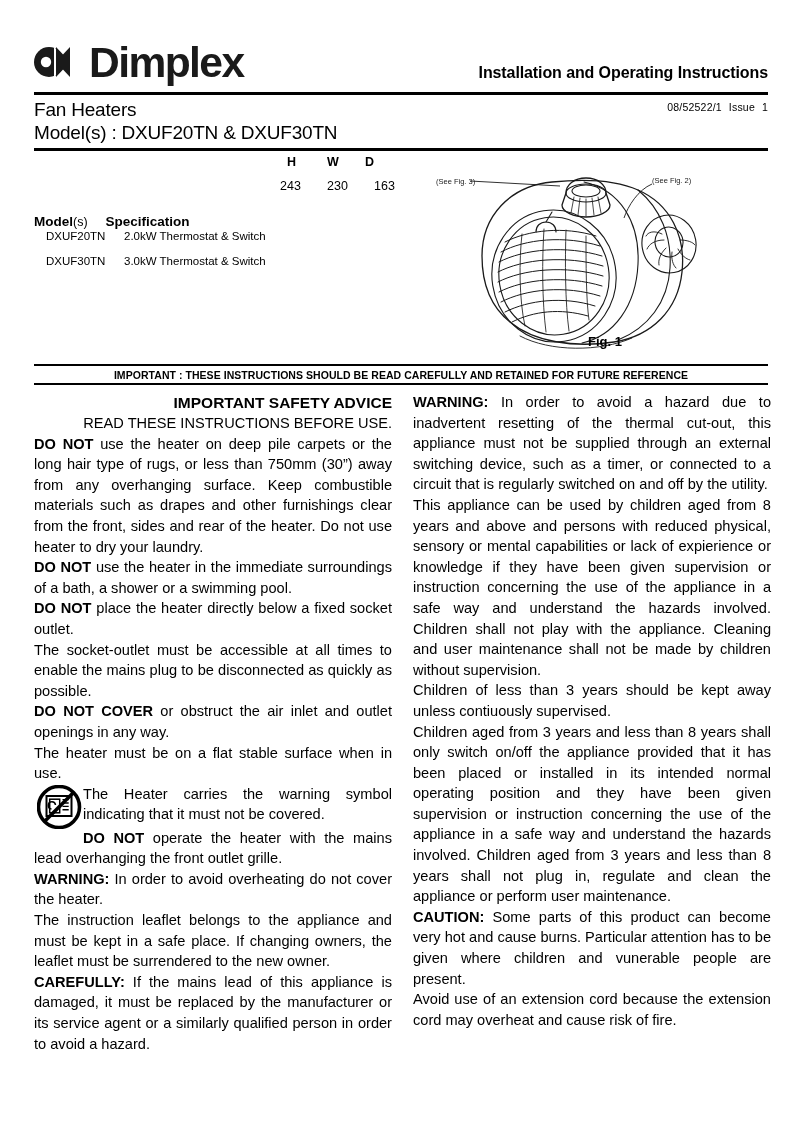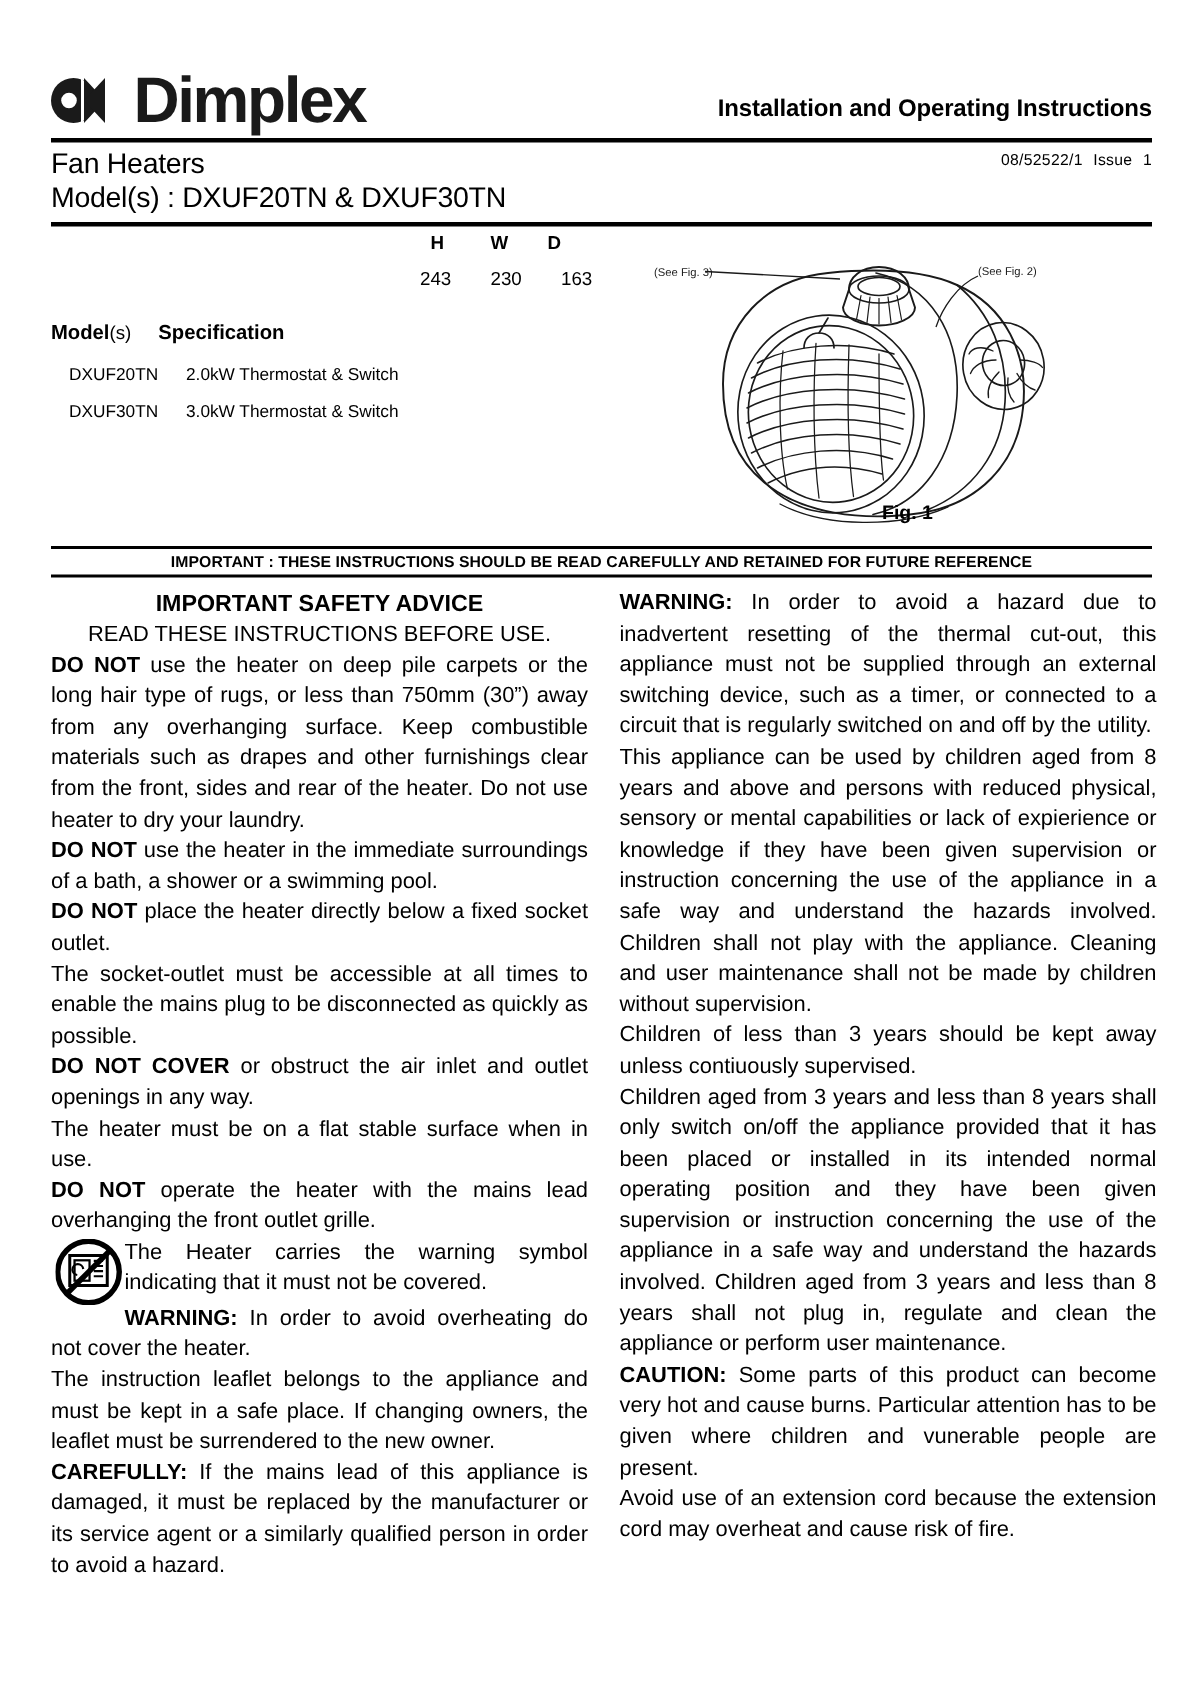--- a/index.html
+++ b/index.html
@@ -30,21 +30,20 @@
     top: 44px;
     width: 734px;
     height: 50px;
   }
   .logo {
     position: absolute;
     left: 0;
     top: 0;
     height: 46px;
     display: flex;
-    align-items: center;
   }
   .logo-mark {
     width: 54px;
     height: 36px;
     margin-right: 1px;
     flex: none;
   }
   .logo-word {
     font-family: "Liberation Sans", sans-serif;
     font-weight: bold;
@@ -123,21 +122,21 @@
 
   .spec-table {
     position: absolute;
     left: 34px;
     top: 214px;
     width: 340px;
   }
   .spec-head {
     font-size: 13.5px;
     font-weight: bold;
-    margin-bottom: 15px;
+    margin-bottom: 1px;
     white-space: nowrap;
   }
   .spec-head .model-s { font-weight: normal; font-size: 12.5px; }
   .spec-head .gap { display: inline-block; width: 18px; }
   .spec-row {
     font-size: 11.5px;
     margin-bottom: 13px;
     white-space: nowrap;
   }
   .spec-row .model { display: inline-block; width: 78px; padding-left: 12px; }
@@ -182,21 +181,21 @@
     font-size: 14.6px;
     line-height: 20.6px;
   }
   .col-left { left: 34px; }
   .col-right { left: 413px; }
 
   .col p {
     margin: 0 0 0 0;
     text-align: justify;
   }
-  .col p.lead { text-align: center; }
+  .col p.lead { text-align: right; }
   .col p.justify { text-align: justify; text-align-last: left; }
   .col b { font-weight: bold; }
 
   .section-head {
     font-weight: bold;
     font-size: 15.5px;
     line-height: 21px;
   }
 
   
@@ -352,34 +351,34 @@
     <p class="justify"><b>DO NOT</b><span> use the heater in the immediate surroundings of a bath, a shower or a swimming pool.</span></p>
 
     <p class="justify"><b>DO NOT</b><span> place the heater directly below a fixed socket outlet.</span></p>
 
     <p class="justify">The socket-outlet must be accessible at all times to enable the mains plug to be disconnected as quickly as possible.</p>
 
     <p class="justify"><b>DO NOT COVER</b><span> or obstruct the air inlet and outlet openings in any way.</span></p>
 
     <p class="justify">The heater must be on a flat stable surface when in use.</p>
 
-    <p class="justify"><b>DO NOT</b><span> operate the heater with the mains lead overhanging the front outlet grille.</span></p>
-
     <p class="justify nocover-para">
       <svg class="nocover-icon" viewBox="0 0 46 44">
         <circle cx="22" cy="22" r="20.5" fill="none" stroke="#000" stroke-width="3.6"></circle>
         <g transform="translate(9.5,11)">
           <rect x="0" y="0" width="25" height="20" fill="#fff" stroke="#000" stroke-width="2"></rect>
           <rect x="3.2" y="3.2" width="10" height="13.6" fill="none" stroke="#000" stroke-width="1.5"></rect>
           <path d="M16 3.6 h6.2 M16 7 h6.2 M16 10.4 h6.2 M16 13.8 h6.2" stroke="#000" stroke-width="1.4"></path>
           <path d="M5 13 a3.6 3.6 0 1 1 4 -4" fill="none" stroke="#000" stroke-width="1.5"></path>
         </g>
         <path d="M8 36 L36 8" stroke="#000" stroke-width="3.6" stroke-linecap="butt"></path>
       </svg><span>The Heater carries the warning symbol indicating that it must not be covered.</span></p>
 
+    <p class="justify"><b>DO NOT</b><span> operate the heater with the mains lead overhanging the front outlet grille.</span></p>
+
     <p class="justify"><b>WARNING:</b><span> In order to avoid overheating do not cover the heater.</span></p>
 
     <p class="justify">The instruction leaflet belongs to the appliance and must be kept in a safe place. If changing owners, the leaflet must be surrendered to the new owner.</p>
 
     <p class="justify"><b>CAREFULLY:</b><span> If the mains lead of this appliance is damaged, it must be replaced by the manufacturer or its service agent or a similarly qualified person in order to avoid a hazard.</span></p>
   </div>
 
   <div class="col col-right">
 
     <p class="justify"><b>WARNING:</b><span> In order to avoid a hazard due to inadvertent resetting of the thermal cut-out, this appliance must not be supplied through an external switching device, such as a timer, or connected to a circuit that is regularly switched on and off by the utility.</span></p>

